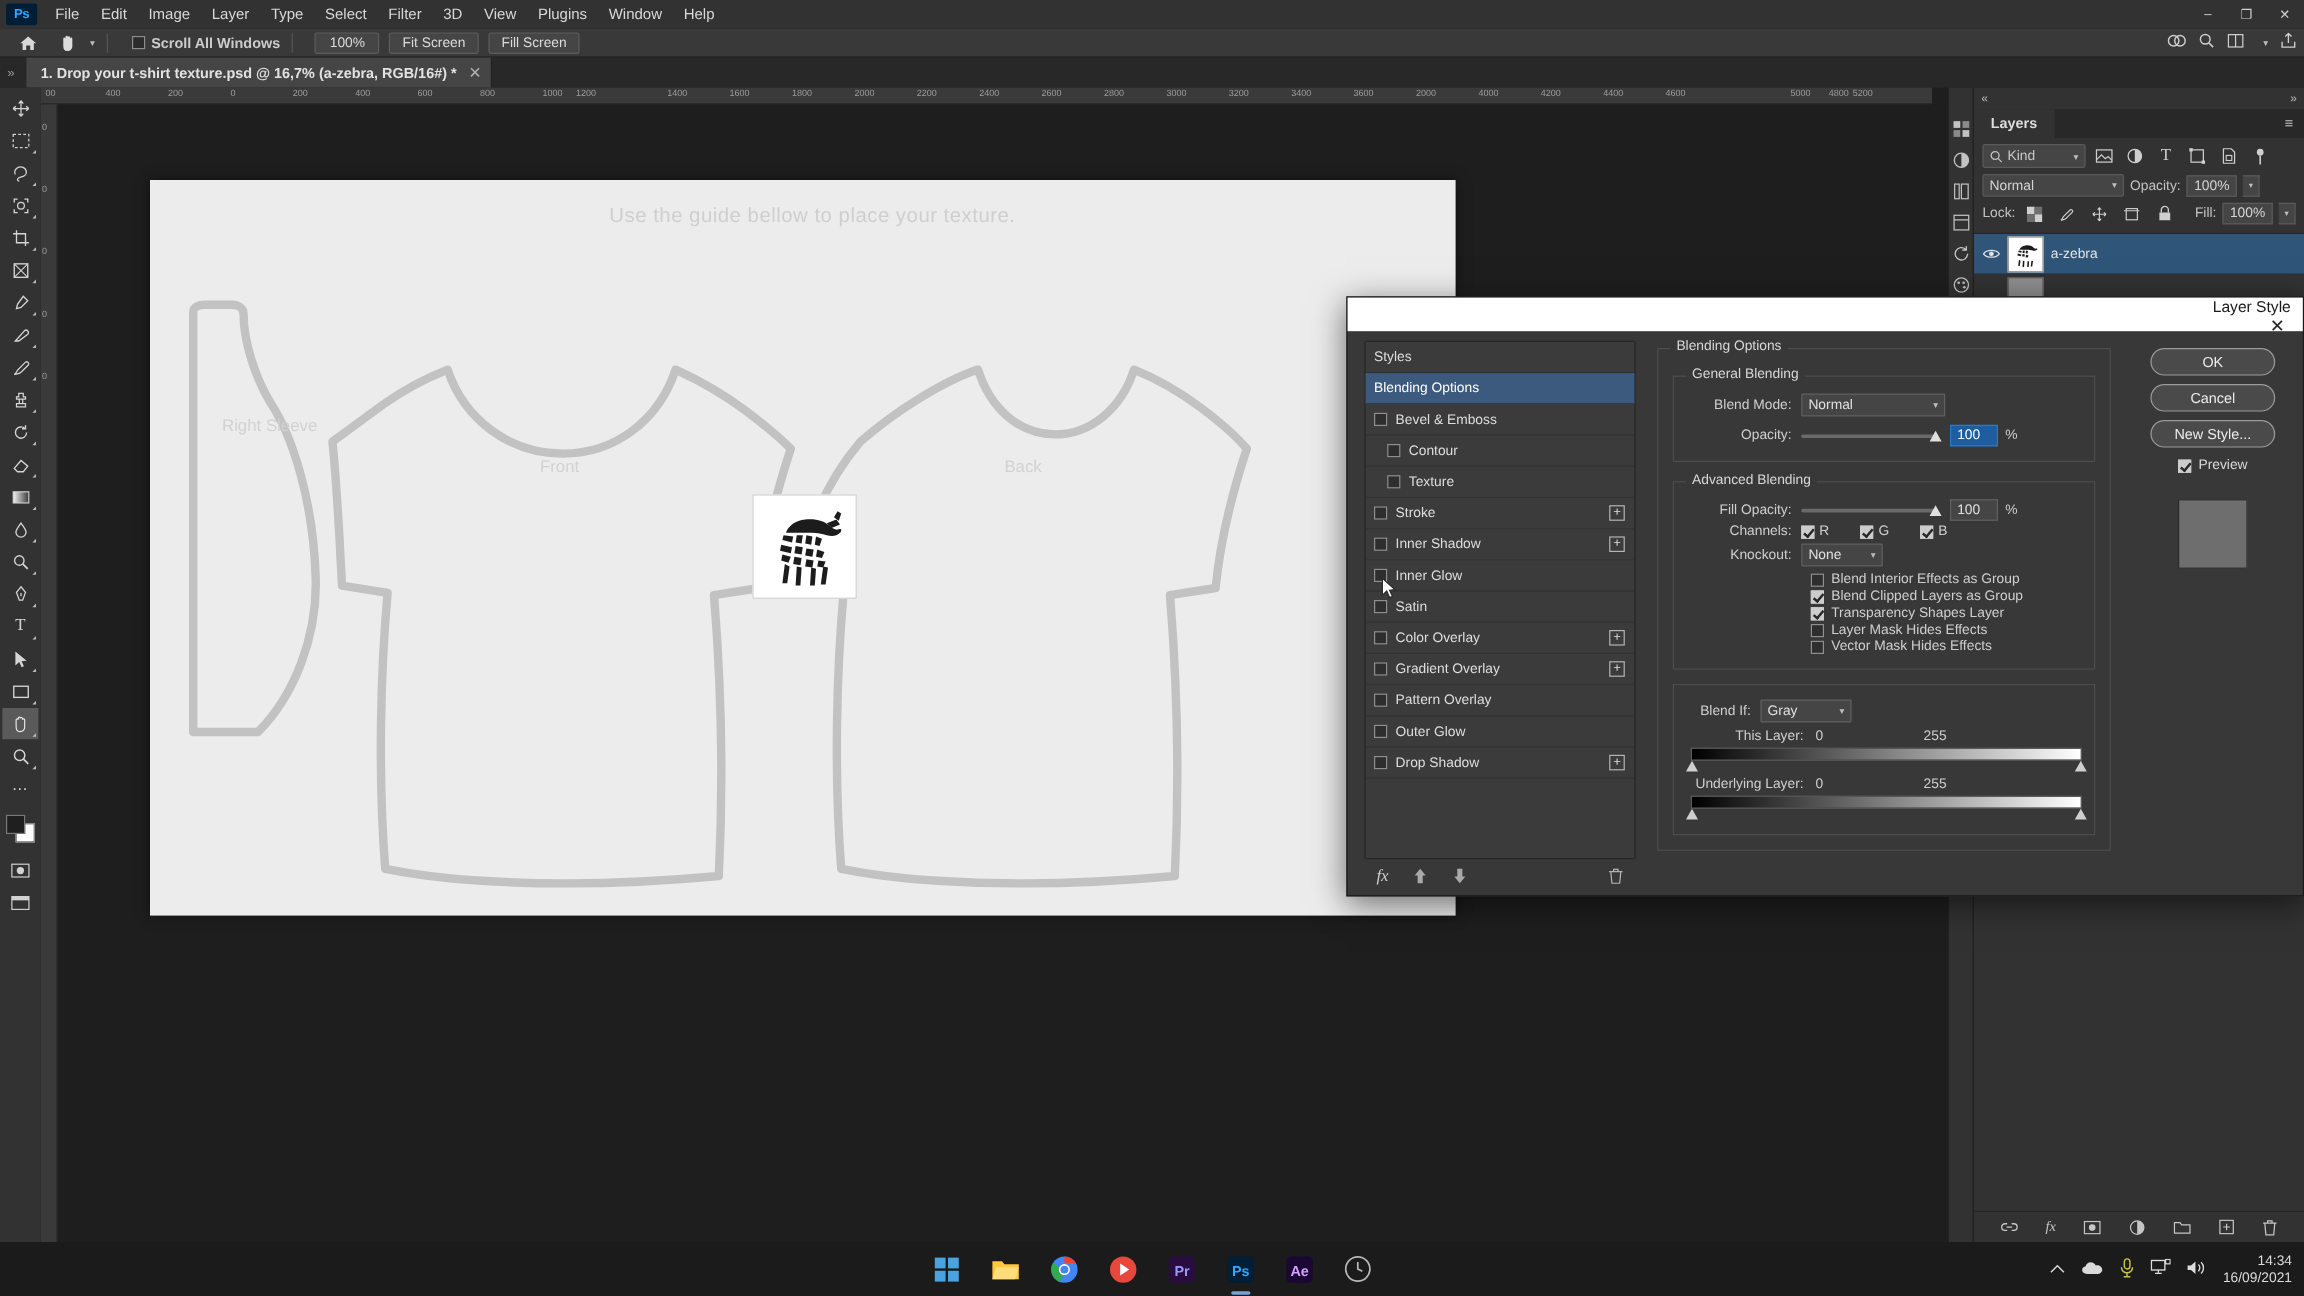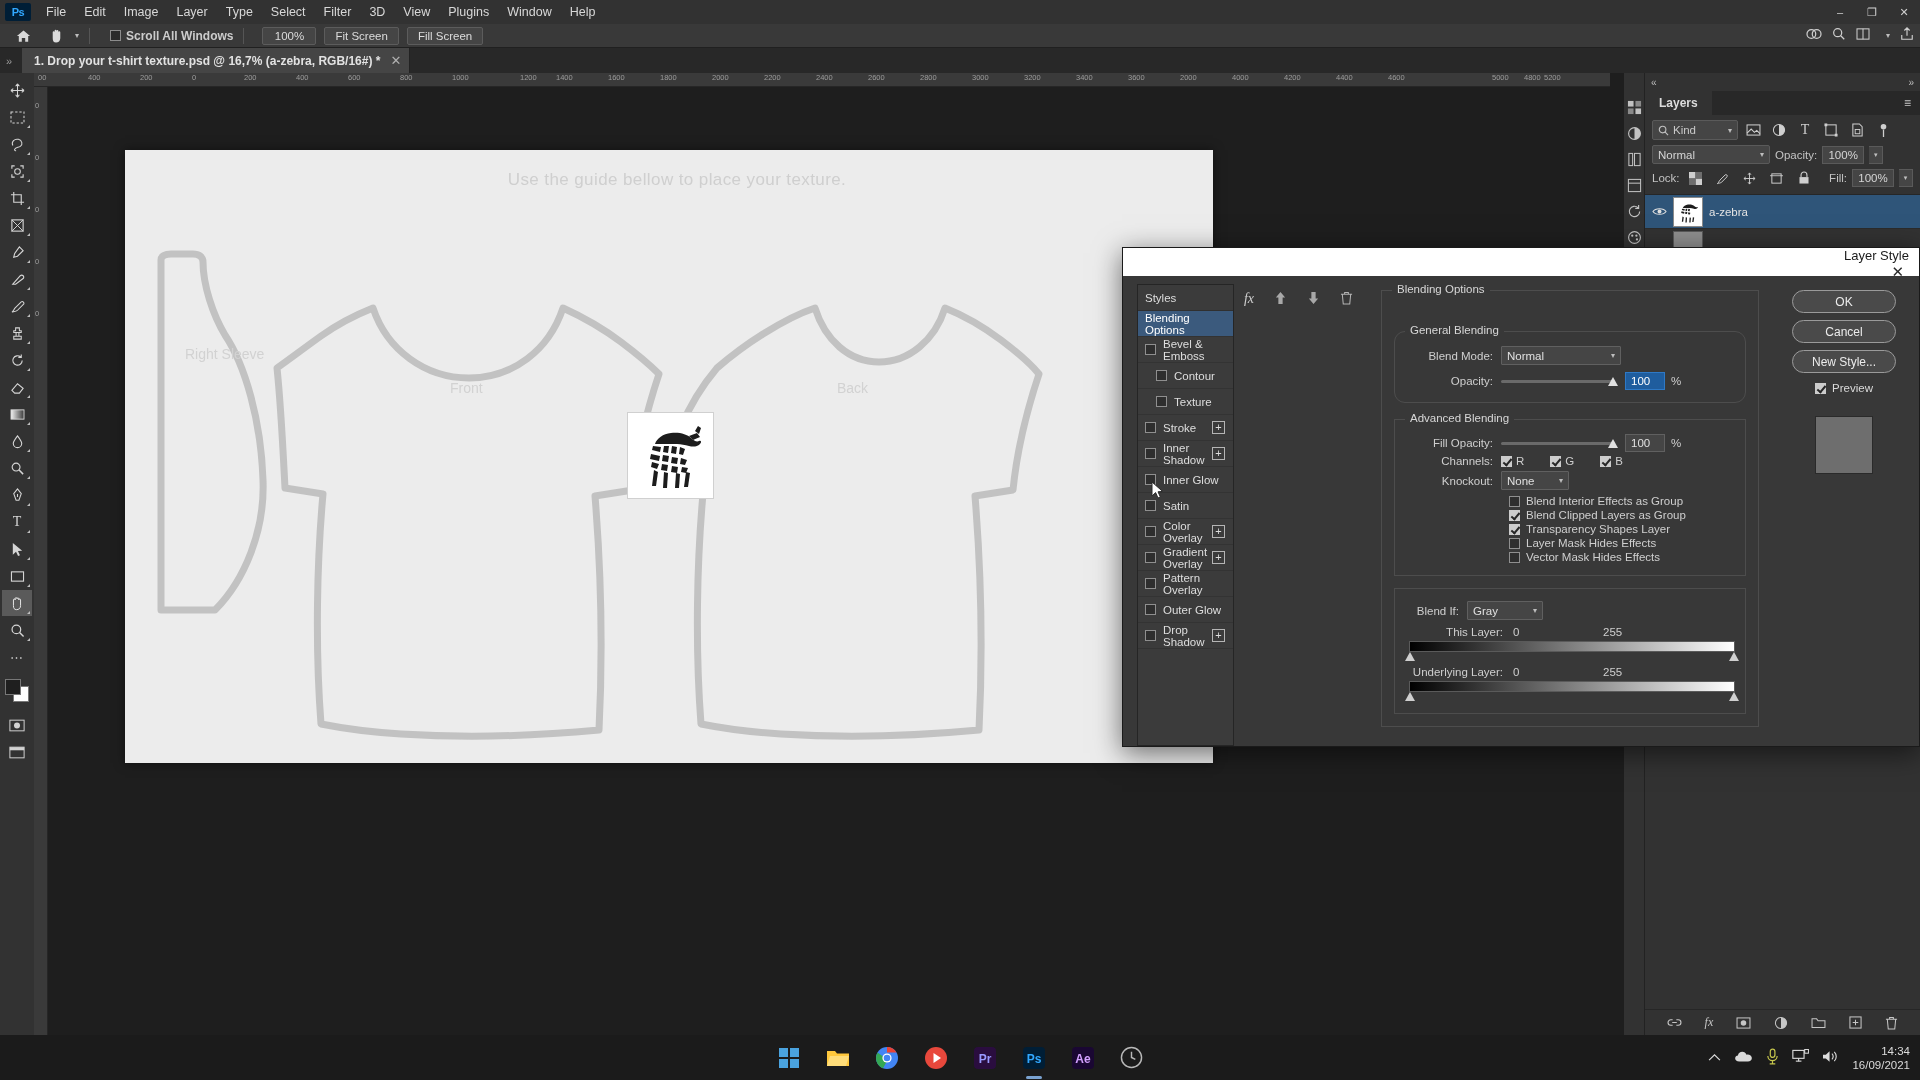--- a/index.html
+++ b/index.html
@@ -237,21 +237,21 @@
     display: flex; flex-direction: column;
   }
   .dlg-title {
     height: 28px; background: #ffffff; display: flex; align-items: flex-end;
     padding: 0 10px; color: #1b1b1b; font-size: 13px; flex-direction: column;
   }
   .dlg-close { margin-left: auto; font-size: 15px; color: #2a2a2a; padding: 0 5px; }
   .dlg-body { flex: 1; display: flex; padding: 8px 0 0 0; position: relative; }
 
   
-  .styles-col { width: 226px; margin-left: 14px; display: flex; flex-direction: row; }
+  .styles-col { width: 226px; margin-left: 14px; display: flex; flex-direction: column; }
   .styles-list {
     border: 1px solid #252525; background: #3b3b3b; flex: 1;
     display: flex; flex-direction: column;
   }
   .st-item {
     height: 26px; display: flex; align-items: center; padding: 0 7px; gap: 7px;
     font-size: 11.5px; color: #dedede; border-bottom: 1px solid #333333;
     position: relative;
   }
   .st-item.head { border-bottom: 1px solid #303030; }
@@ -570,21 +570,21 @@
   <div class="ruler-h">
     <span class="rh-tick" style="left:2px">00</span>
     <span class="rh-tick" style="left:52px">400</span>
     <span class="rh-tick" style="left:104px">200</span>
     <span class="rh-tick" style="left:156px">0</span>
     <span class="rh-tick" style="left:208px">200</span>
     <span class="rh-tick" style="left:260px">400</span>
     <span class="rh-tick" style="left:312px">600</span>
     <span class="rh-tick" style="left:364px">800</span>
     <span class="rh-tick" style="left:416px">1000</span>
-    <span class="rh-tick" style="left:484px">1200</span>
+    <span class="rh-tick" style="left:444px">1200</span>
     <span class="rh-tick" style="left:520px">1400</span>
     <span class="rh-tick" style="left:572px">1600</span>
     <span class="rh-tick" style="left:624px">1800</span>
     <span class="rh-tick" style="left:676px">2000</span>
     <span class="rh-tick" style="left:728px">2200</span>
     <span class="rh-tick" style="left:780px">2400</span>
     <span class="rh-tick" style="left:832px">2600</span>
     <span class="rh-tick" style="left:884px">2800</span>
     <span class="rh-tick" style="left:936px">3000</span>
     <span class="rh-tick" style="left:988px">3200</span>
@@ -1058,21 +1058,21 @@
                 <path d="M2.5 3.5 H11.5 L10.5 14 H3.5 Z M5 3.5 V1.5 H9 V3.5 M1 3.5 H13" fill="none" stroke="#b4b4b4" stroke-width="1.1"></path>
               </svg>
           </span>
         </div>
       </div>
 
       <div class="blend-col">
         <div class="grp" style="margin-top:6px; padding:16px 12px 12px 12px;">
           <span class="grp-lbl">Blending Options</span>
 
-          <div class="grp" style="margin-top:24px;border-radius:11px;">
+          <div class="grp" style="margin-top:6px;">
             <span class="grp-lbl">General Blending</span>
             <div class="row">
               <span class="row-lbl">Blend Mode:</span>
               <div class="sel-box" style="width:120px">
                 <span>Normal</span>
                 <span class="chev">▾</span>
               </div>
             </div>
             <div class="row" style="margin-bottom:2px">
               <span class="row-lbl">Opacity:</span>

